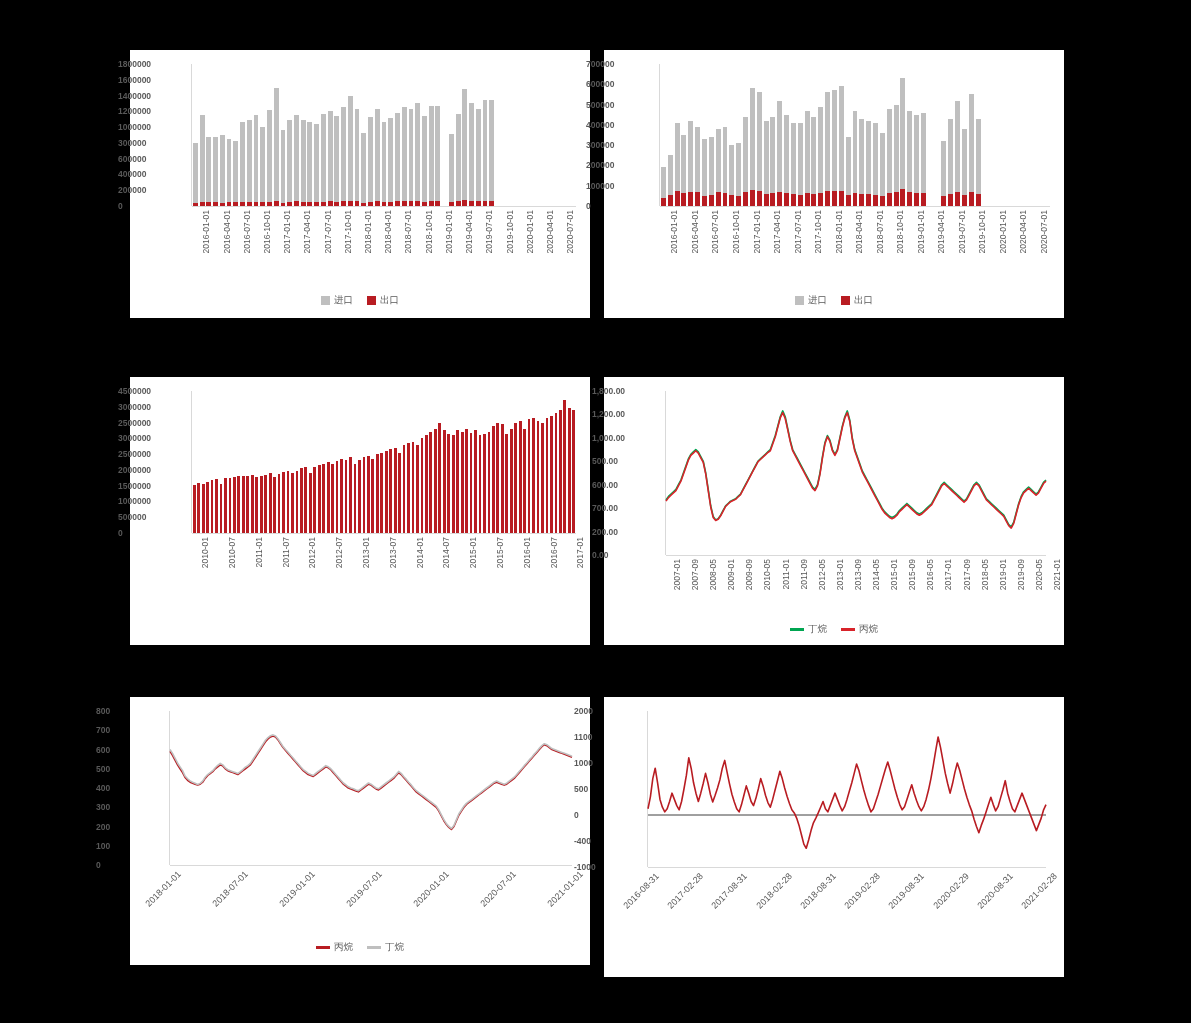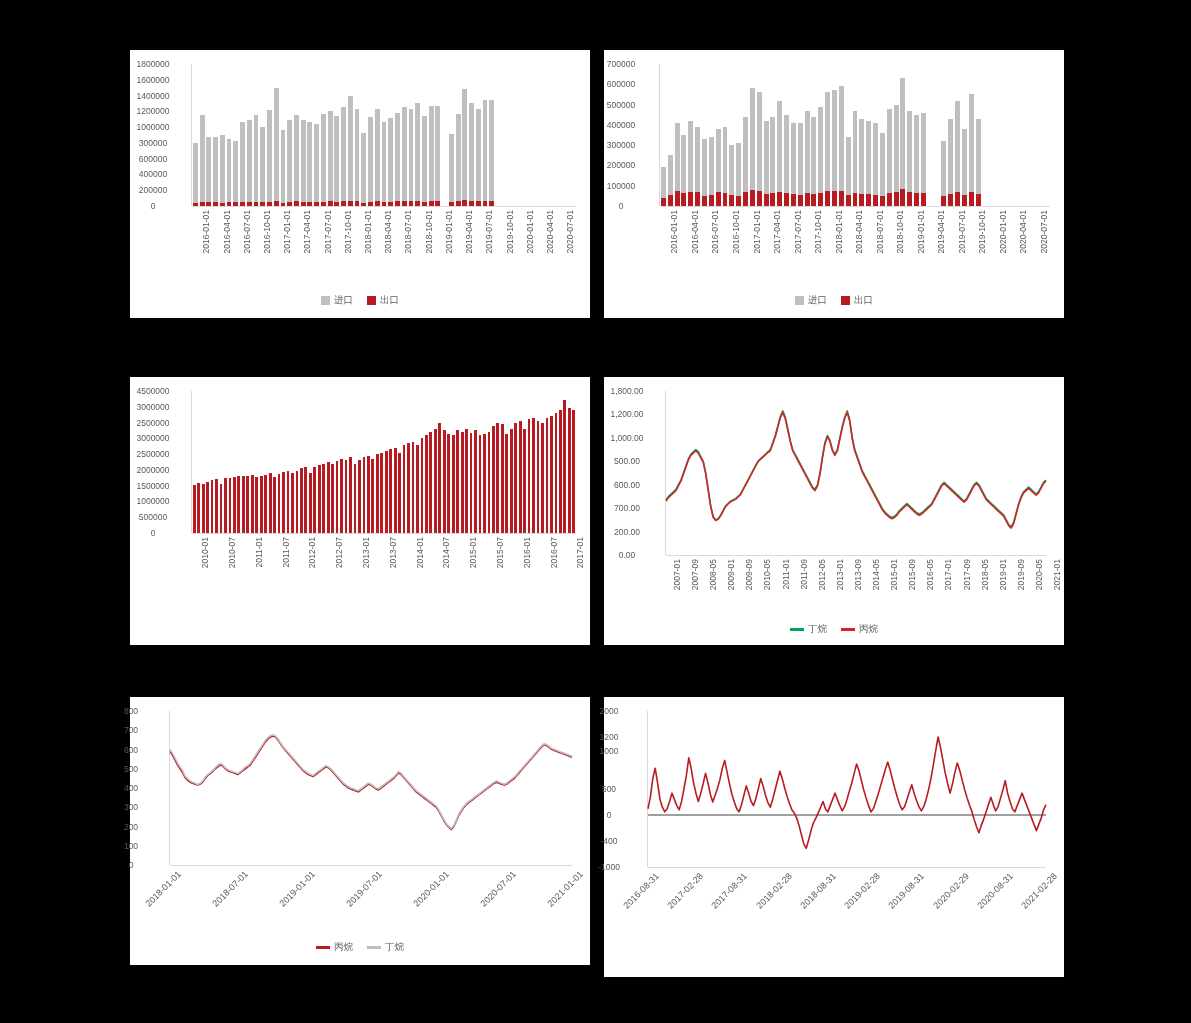--- a/index.html
+++ b/index.html
@@ -1,21 +1,21 @@
 <!DOCTYPE html>
 <html><head>
 <meta charset="utf-8">
 <style>
   html,body{margin:0;padding:0;background:#000;}
   body{width:1191px;height:1023px;font-family:"Liberation Sans",sans-serif;overflow:hidden;}
   .grid{position:relative;width:1191px;height:1023px;}
   .panel{position:absolute;background:#fff;box-sizing:border-box;}
   .chart-area{position:absolute;}
   .axis-line{position:absolute;background:#d9d9d9;}
-  .ytick{position:absolute;right:0;font-size:8.5px;color:#595959;text-align:center;white-space:nowrap;transform:translateY(-50%);}
+  .ytick{position:absolute;right:0;font-size:8.5px;color:#595959;text-align:left;white-space:nowrap;transform:translateY(-50%);font-weight:bold;}
   .xtick-v{position:absolute;font-size:8.5px;color:#595959;white-space:nowrap;transform-origin:right top;transform:rotate(-90deg);text-align:right;}
   .xtick-d{position:absolute;font-size:9px;color:#595959;white-space:nowrap;transform-origin:right top;transform:rotate(-45deg);text-align:right;}
   .bar{position:absolute;bottom:0;}
   .legend{position:absolute;display:flex;gap:14px;justify-content:center;width:100%;font-size:9.5px;color:#595959;}
   .legend .it{display:flex;align-items:center;gap:4px;}
   .swatch{display:inline-block;width:9px;height:9px;}
   .swatch.line{height:3px;width:14px;}
   svg{position:absolute;top:0;left:0;overflow:visible;}
 </style>
 </head>
@@ -498,22 +498,22 @@
           <span>丁烷</span>
         </div>
       </div>
     </div>
   <div class="panel" id="p6" style="left:604px;top:697px;width:460px;height:280px;">
       <div class="chart-area" style="left:44px;top:14px;width:398px;height:156px;">
         <div class="ytick" style="top: 156px; right: 402px; width: 70px; position: absolute;">-1000</div>
         <div class="ytick" style="top: 130px; right: 402px; width: 70px; position: absolute;">-400</div>
         <div class="ytick" style="top: 104px; right: 402px; width: 70px; position: absolute;">0</div>
         <div class="ytick" style="top: 78px; right: 402px; width: 70px; position: absolute;">500</div>
-        <div class="ytick" style="top: 40px; right: 402px; width: 70px; position: absolute;">1000</div>
-        <div class="ytick" style="top: 26px; right: 402px; width: 70px; position: absolute;">1200</div>
+        <div class="ytick" style="top: 52px; right: 402px; width: 70px; position: absolute;">1000</div>
+        <div class="ytick" style="top: 26px; right: 402px; width: 70px; position: absolute;">1100</div>
         <div class="ytick" style="top: 0px; right: 402px; width: 70px; position: absolute;">2000</div>
         <div class="axis-line" style="left:0;top:156px;width:398px;height:1px;"></div>
         <div class="axis-line" style="left:-1px;top:0;width:1px;height:156px;"></div>
         <svg width="398" height="156">
           <line x1="0" x2="398" y1="104" y2="104" stroke="#404040" stroke-width="1"></line>
           <polyline points="0,97.75999999999999 2.397590361445783,85.8 4.795180722891566,67.60000000000001 7.192771084337349,57.2 9.590361445783133,71.75999999999999 11.987951807228916,88.39999999999999 14.385542168674698,96.19999999999999 16.78313253012048,100.88 19.180722891566266,97.75999999999999 21.57831325301205,90.48 23.97590361445783,82.16 26.373493975903617,88.39999999999999 28.771084337349397,94.64 31.168674698795183,98.80000000000001 33.56626506024096,90.48 35.963855421686745,78 38.36144578313253,64.48 40.75903614457831,46.80000000000001 43.1566265060241,57.2 45.554216867469876,71.75999999999999 47.95180722891566,82.16 50.34939759036144,90.48 52.746987951807235,82.16 55.144578313253014,72.8 57.54216867469879,62.400000000000006 59.939759036144586,71.75999999999999 62.337349397590366,83.2 64.73493975903614,91 67.13253012048192,84.24 69.53012048192771,76.96 71.92771084337349,68.63999999999999 74.32530120481927,57.2 76.72289156626506,49.39999999999999 79.12048192771084,61.36 81.51807228915662,72.8 83.91566265060241,83.2 86.3132530120482,91 88.71084337349397,97.75999999999999 91.10843373493975,100.88 93.50602409638554,93.6 95.90361445783132,84.24 98.3012048192771,74.88 100.69879518072288,82.16 103.09638554216868,90.48 105.49397590361447,94.64 107.89156626506023,87.36 110.28915662650603,78 112.68674698795182,67.60000000000001 115.08433734939759,74.88 117.48192771084338,84.24 119.87951807228917,91.52 122.27710843373494,96.19999999999999 124.67469879518073,88.39999999999999 127.0722891566265,79.03999999999999 129.46987951807228,69.67999999999999 131.86746987951807,60.32000000000001 134.26506024096383,67.60000000000001 136.66265060240963,76.96 139.06024096385542,85.28 141.45783132530119,92.56 143.85542168674698,98.80000000000001 146.25301204819277,101.92 148.65060240963854,107.12 151.04819277108433,114.4 153.44578313253012,123.75999999999999 155.8433734939759,133.12 158.24096385542168,137.28 160.63855421686748,128.96 163.03614457831324,119.6 165.43373493975903,111.80000000000001 167.83132530120483,107.12 170.2289156626506,101.92 172.6265060240964,96.19999999999999 175.02409638554215,90.48 177.42168674698794,97.75999999999999 179.81927710843374,100.88 182.2168674698795,94.64 184.6144578313253,88.39999999999999 187.0120481927711,82.16 189.40963855421685,88.39999999999999 191.80722891566265,94.64 194.20481927710844,99.84 196.6024096385542,95.68 199,88.39999999999999 201.39759036144576,80.08 203.7951807228916,71.75999999999999 206.19277108433735,62.400000000000006 208.59036144578312,53.03999999999999 210.98795180722894,59.8 213.3855421686747,69.67999999999999 215.78313253012047,79.03999999999999 218.1807228915663,87.36 220.57831325301206,94.64 222.97590361445782,100.88 225.37349397590364,97.75999999999999 227.7710843373494,90.48 230.16867469879517,83.2 232.566265060241,74.88 234.96385542168676,66.56 237.36144578313252,58.239999999999995 239.75903614457835,50.959999999999994 242.1566265060241,59.28 244.55421686746988,68.63999999999999 246.9518072289157,78 249.34939759036146,86.32000000000001 251.74698795180723,93.6 254.144578313253,98.80000000000001 256.5421686746988,95.68 258.93975903614455,88.39999999999999 261.33734939759034,81.12 263.73493975903614,73.84 266.13253012048193,82.16 268.53012048192767,89.44 270.9277108433735,95.68 273.32530120481925,99.84 275.72289156626505,95.68 278.12048192771084,88.39999999999999 280.51807228915663,79.03999999999999 282.91566265060237,67.60000000000001 285.3132530120482,54.08 287.71084337349396,39.519999999999996 290.10843373493975,26 292.50602409638554,36.39999999999999 294.90361445783134,49.39999999999999 297.3012048192771,62.400000000000006 299.6987951807229,72.8 302.09638554216866,82.16 304.49397590361446,72.8 306.89156626506025,61.36 309.28915662650604,52 311.6867469879518,59.28 314.08433734939763,68.63999999999999 316.48192771084337,78 318.87951807228916,86.32000000000001 321.27710843373495,93.6 323.67469879518075,99.84 326.0722891566265,108.16 328.46987951807233,115.44 330.86746987951807,121.68 333.26506024096386,114.4 335.66265060240966,108.16 338.06024096385545,100.88 340.4578313253012,93.6 342.85542168674704,86.32000000000001 345.2530120481928,93.6 347.65060240963857,99.84 350.0481927710843,95.68 352.44578313253015,87.36 354.8433734939759,79.03999999999999 357.2409638554217,69.67999999999999 359.6385542168675,82.16 362.03614457831327,90.48 364.433734939759,97.75999999999999 366.83132530120486,100.88 369.2289156626506,94.64 371.6265060240964,88.39999999999999 374.0240963855422,82.16 376.421686746988,88.39999999999999 378.8192771084337,94.64 381.2168674698795,100.88 383.6144578313253,107.12 386.0120481927711,113.36 388.4096385542169,119.6 390.8072289156627,113.36 393.2048192771084,107.12 395.6024096385542,98.80000000000001 398,93.6" fill="none" stroke="#b81c22" stroke-width="1.6" stroke-linejoin="round"></polyline>
         </svg>
       </div>
       <div class="xtick-d" style="left: -40px; top: 174px; width: 90px; transform: rotate(-45deg); transform-origin: right top; text-align: right;">2016-08-31</div>
       <div class="xtick-d" style="left: 4.22222px; top: 174px; width: 90px; transform: rotate(-45deg); transform-origin: right top; text-align: right;">2017-02-28</div>

